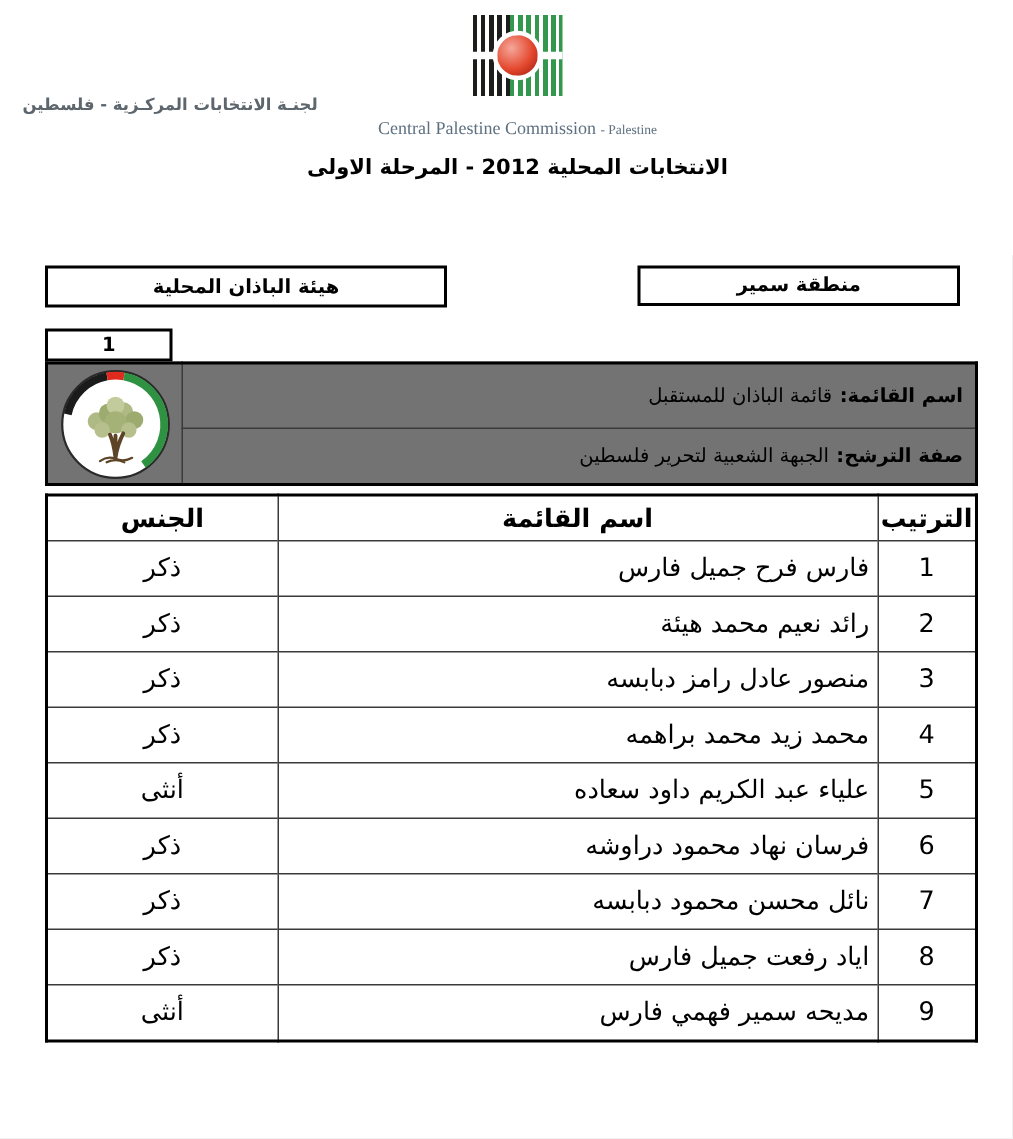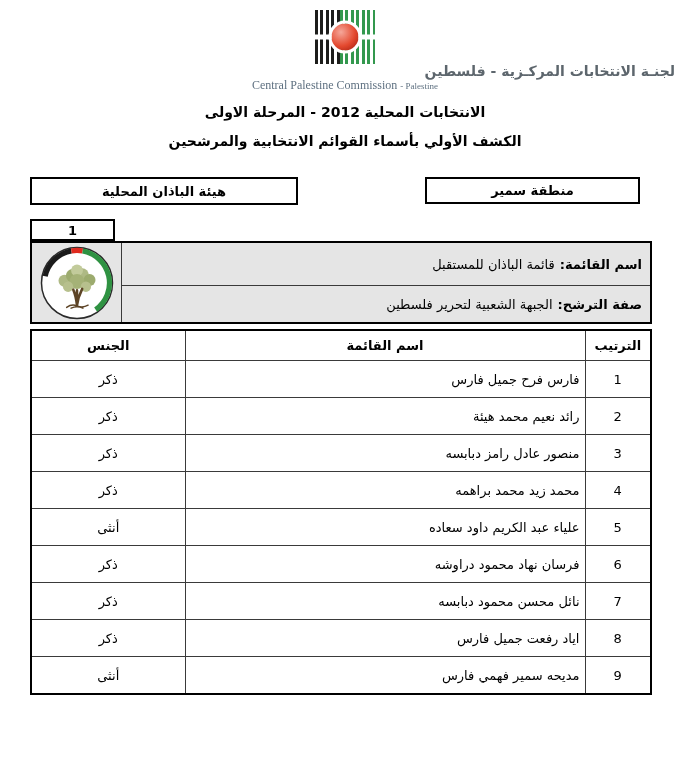--- a/index.html
+++ b/index.html
@@ -20,45 +20,45 @@
   .bars{position:absolute;top:0;bottom:0;}
   .bars-black{left:0;width:42%;background:repeating-linear-gradient(90deg,var(--flag-black) 0 3px,#fff 3px 5.5px);}
   .bars-green{right:0;width:58%;background:repeating-linear-gradient(90deg,var(--flag-green) 0 3px,#fff 3px 5.5px);}
   .bars-gap{position:absolute;left:0;right:0;top:50%;height:5px;transform:translateY(-50%);background:#fff;}
   .ball{
     position:absolute;left:50%;top:50%;width:27px;height:27px;border-radius:50%;
     transform:translate(-50%,-50%);border:3px solid #fff;
     background:radial-gradient(circle at 35% 32%,#f5a79a 0%,#e4492f 55%,#9c170b 100%);
   }
   
-  .org-ar{position:absolute;top:63px;left:15px;right:0;text-align:right;
-          font-size:14px;font-weight:bold;color:var(--org-text);}
+  .org-ar{position:absolute;top:63px;left:15px;right:0;text-align:left;
+          font-size:11px;font-weight:bold;color:var(--org-text);}
   .org-en{position:absolute;top:78px;left:15px;right:0;text-align:center;direction:ltr;
           font-family:"Liberation Serif","DejaVu Serif",serif;font-size:12px;color:var(--org-text-en);}
   .org-en .pal{font-size:9px;}
   .doc-title-1{position:absolute;top:104px;left:15px;right:0;text-align:center;font-size:14px;font-weight:bold;}
   .doc-title-2{position:absolute;top:133px;left:15px;right:0;text-align:center;font-size:14px;font-weight:bold;}
   
   .hbox{position:absolute;border:2px solid #000;display:flex;align-items:center;justify-content:center;
         font-size:13px;font-weight:bold;background:#fff;box-sizing:border-box;text-align:center;}
   .district-box{left:425px;top:177px;width:215px;height:27px;}
   .authority-box{left:30px;top:177px;width:268px;height:28px;}
   .number-box{left:30px;top:219px;width:85px;height:22px;font-size:13px;}
   
   .info-table{position:absolute;left:30px;top:241px;width:622px;border-collapse:collapse;
-              border:2px solid #000;table-layout:fixed;background:#e5e5e5;}
+              border:2px solid #000;table-layout:fixed;background:#737373;}
   .info-table td{border:1px solid var(--line);padding:0 8px;font-size:13px;vertical-align:middle;}
   .info-table tr:first-child td{height:42px;}
   .info-table tr:last-child td{height:36px;}
   .emblem-cell{width:85px;text-align:center;padding:2px !important;}
   .info-lbl{font-weight:bold;margin-inline-end:5px;}
   
   .cand-table{position:absolute;left:30px;top:329px;width:622px;border-collapse:collapse;
               border:2px solid #000;table-layout:fixed;background:#fff;}
-  .cand-table th,.cand-table td{border:1px solid var(--line);font-size:13px;}
+  .cand-table th,.cand-table td{border:1px solid var(--line);font-size:17px;}
   .cand-table th{height:27px;font-weight:bold;text-align:center;}
   .cand-table td{height:34px;text-align:center;}
   .col-order{width:66px;}
   .col-name{width:400px;}
   .col-gender{width:154px;}
   .c-name{text-align:start !important;padding:0 5px;}
   .emblem-svg{display:block;margin:0 auto;}
 </style>
 </head>
 <body>
@@ -69,21 +69,20 @@
     <div class="bars bars-black"></div>
     <div class="bars bars-green"></div>
     <div class="bars-gap"></div>
     <div class="ball"></div>
   </div>
 
   <div class="org-ar">لجنـة الانتخابات المركـزية - فلسطين</div>
   <div class="org-en"><span>Central Palestine Commission</span> <span class="pal">- Palestine</span></div>
 
   <div class="doc-title-1">الانتخابات المحلية 2012 - المرحلة الاولى</div>
-  <div class="doc-title-2">الكشف الأولي بأسماء القوائم الانتخابية والمرشحين</div>
 
   <div class="hbox district-box">منطقة سمير</div>
   <div class="hbox authority-box">هيئة الباذان المحلية</div>
   <div class="hbox number-box">1</div>
 
   <table class="info-table" dir="rtl">
     <tbody>
         <tr>
       <td>
         <span class="info-lbl">اسم القائمة:</span><span>قائمة الباذان للمستقبل</span>

